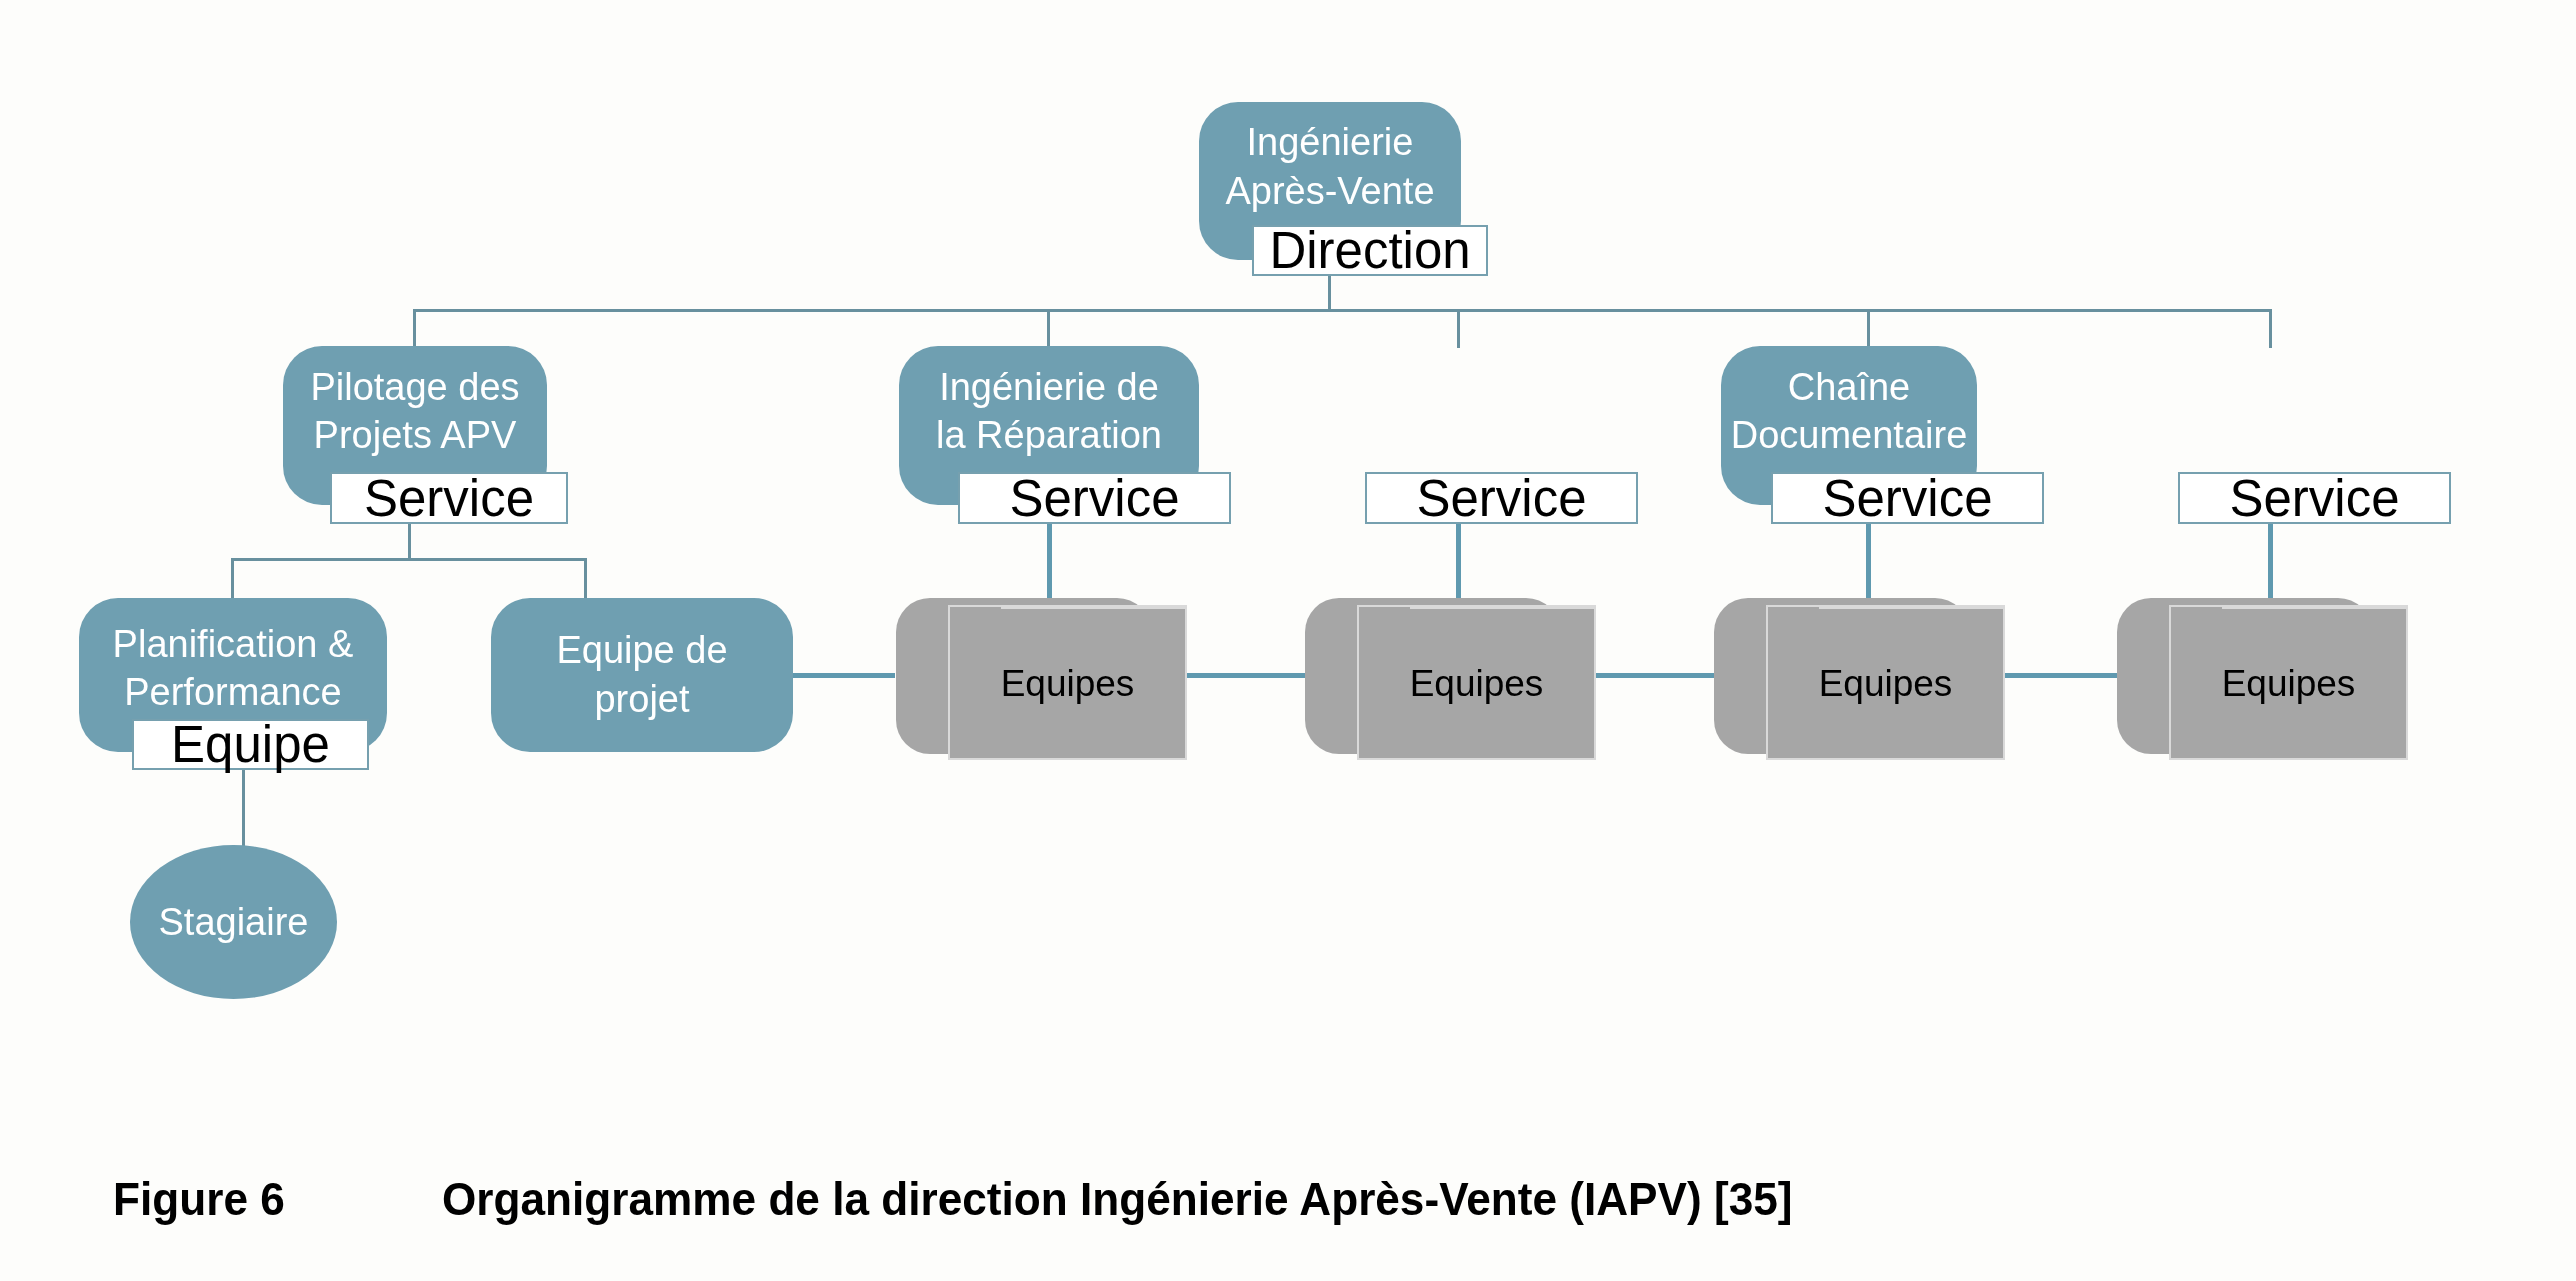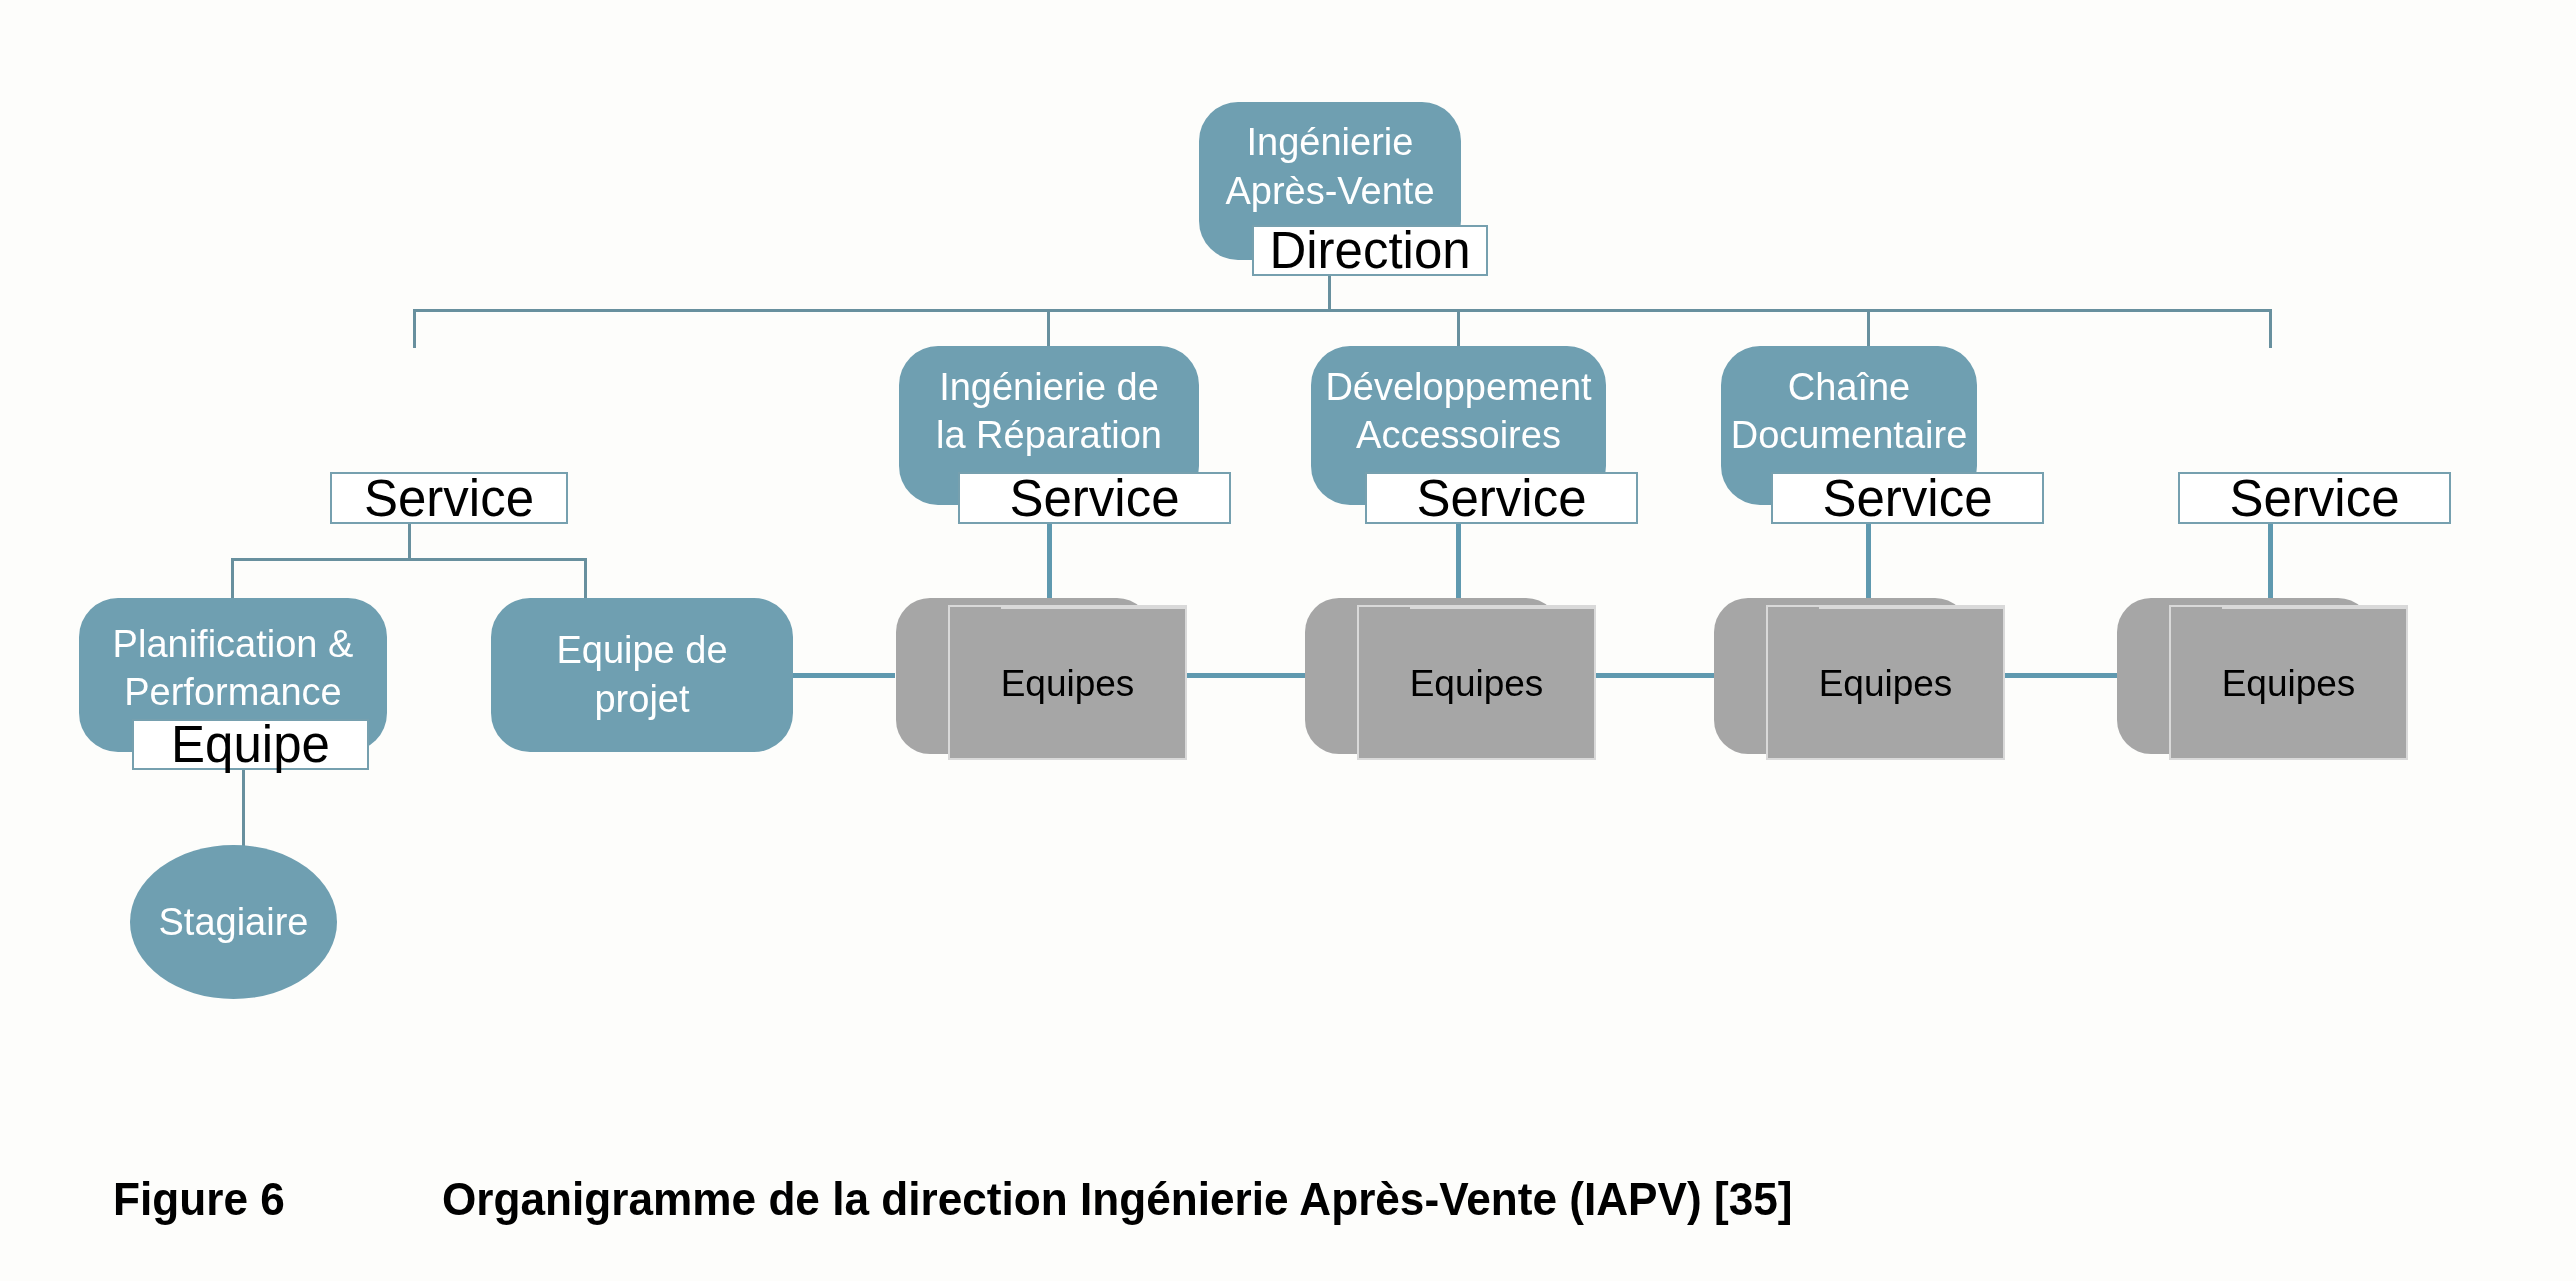--- a/index.html
+++ b/index.html
@@ -68,28 +68,28 @@
   <div class="thick" style="left:2268px;top:524px;width:5px;height:75px;"></div>
   <div class="thick" style="left:792px;top:673px;width:103px;height:5px;"></div>
   <div class="thick" style="left:1187px;top:673px;width:118px;height:5px;"></div>
   <div class="thick" style="left:1596px;top:673px;width:118px;height:5px;"></div>
   <div class="thick" style="left:2005px;top:673px;width:112px;height:5px;"></div>
 
   <div class="node pad" style="left:1199px;top:102px;width:262px;height:158px;">Ingénierie
 Après-Vente</div>
   <div class="sublabel" style="left:1252px;top:225px;width:236px;height:51px;">Direction</div>
 
+  <div class="node pad" style="left:283px;top:346px;width:264px;height:159px;">Pilotage des
+Projets APV</div>
   <div class="sublabel" style="left:330px;top:472px;width:238px;height:52px;">Service</div>
 
   <div class="node pad" style="left:899px;top:346px;width:300px;height:159px;">Ingénierie de
 la Réparation</div>
   <div class="sublabel" style="left:958px;top:472px;width:273px;height:52px;">Service</div>
 
-  <div class="node pad" style="left:1311px;top:346px;width:295px;height:159px;">Développement
-Accessoires</div>
   <div class="sublabel" style="left:1365px;top:472px;width:273px;height:52px;">Service</div>
 
   <div class="node pad" style="left:1721px;top:346px;width:256px;height:159px;">Chaîne
 Documentaire</div>
   <div class="sublabel" style="left:1771px;top:472px;width:273px;height:52px;">Service</div>
 
   <div class="sublabel" style="left:2178px;top:472px;width:273px;height:52px;">Service</div>
 
   <div class="node pad-sm" style="left:79px;top:598px;width:308px;height:154px;">Planification &amp;
 Performance</div>

